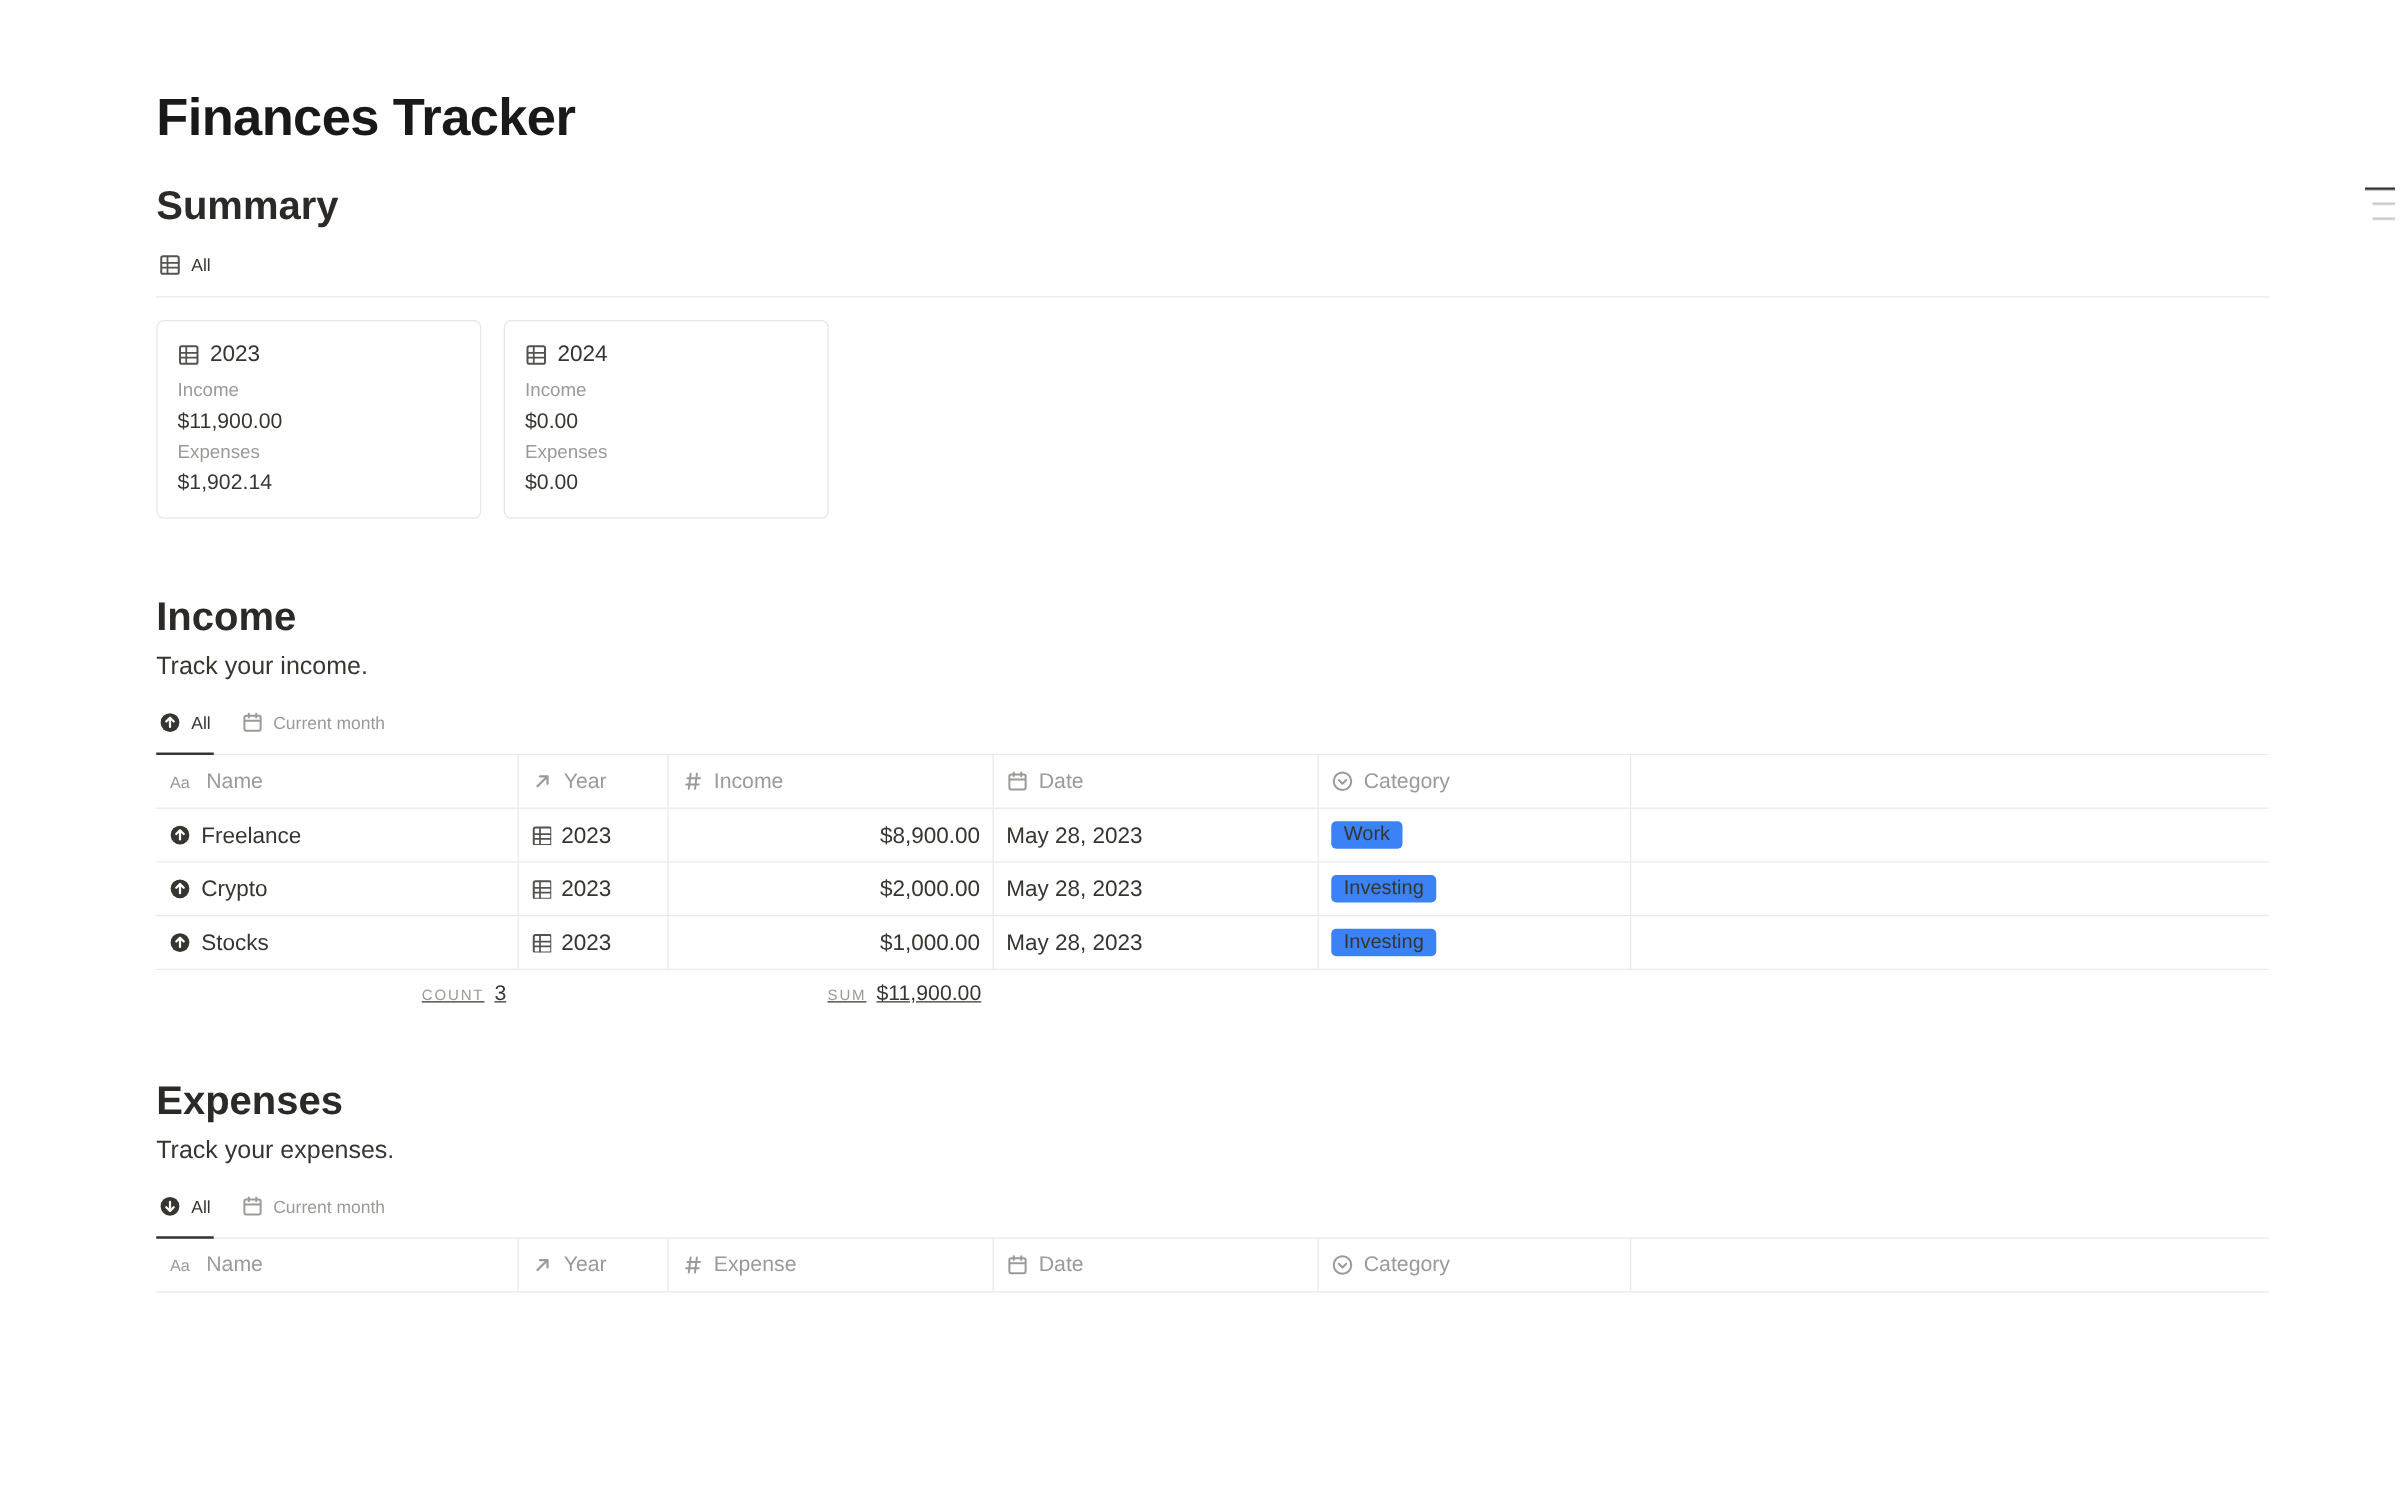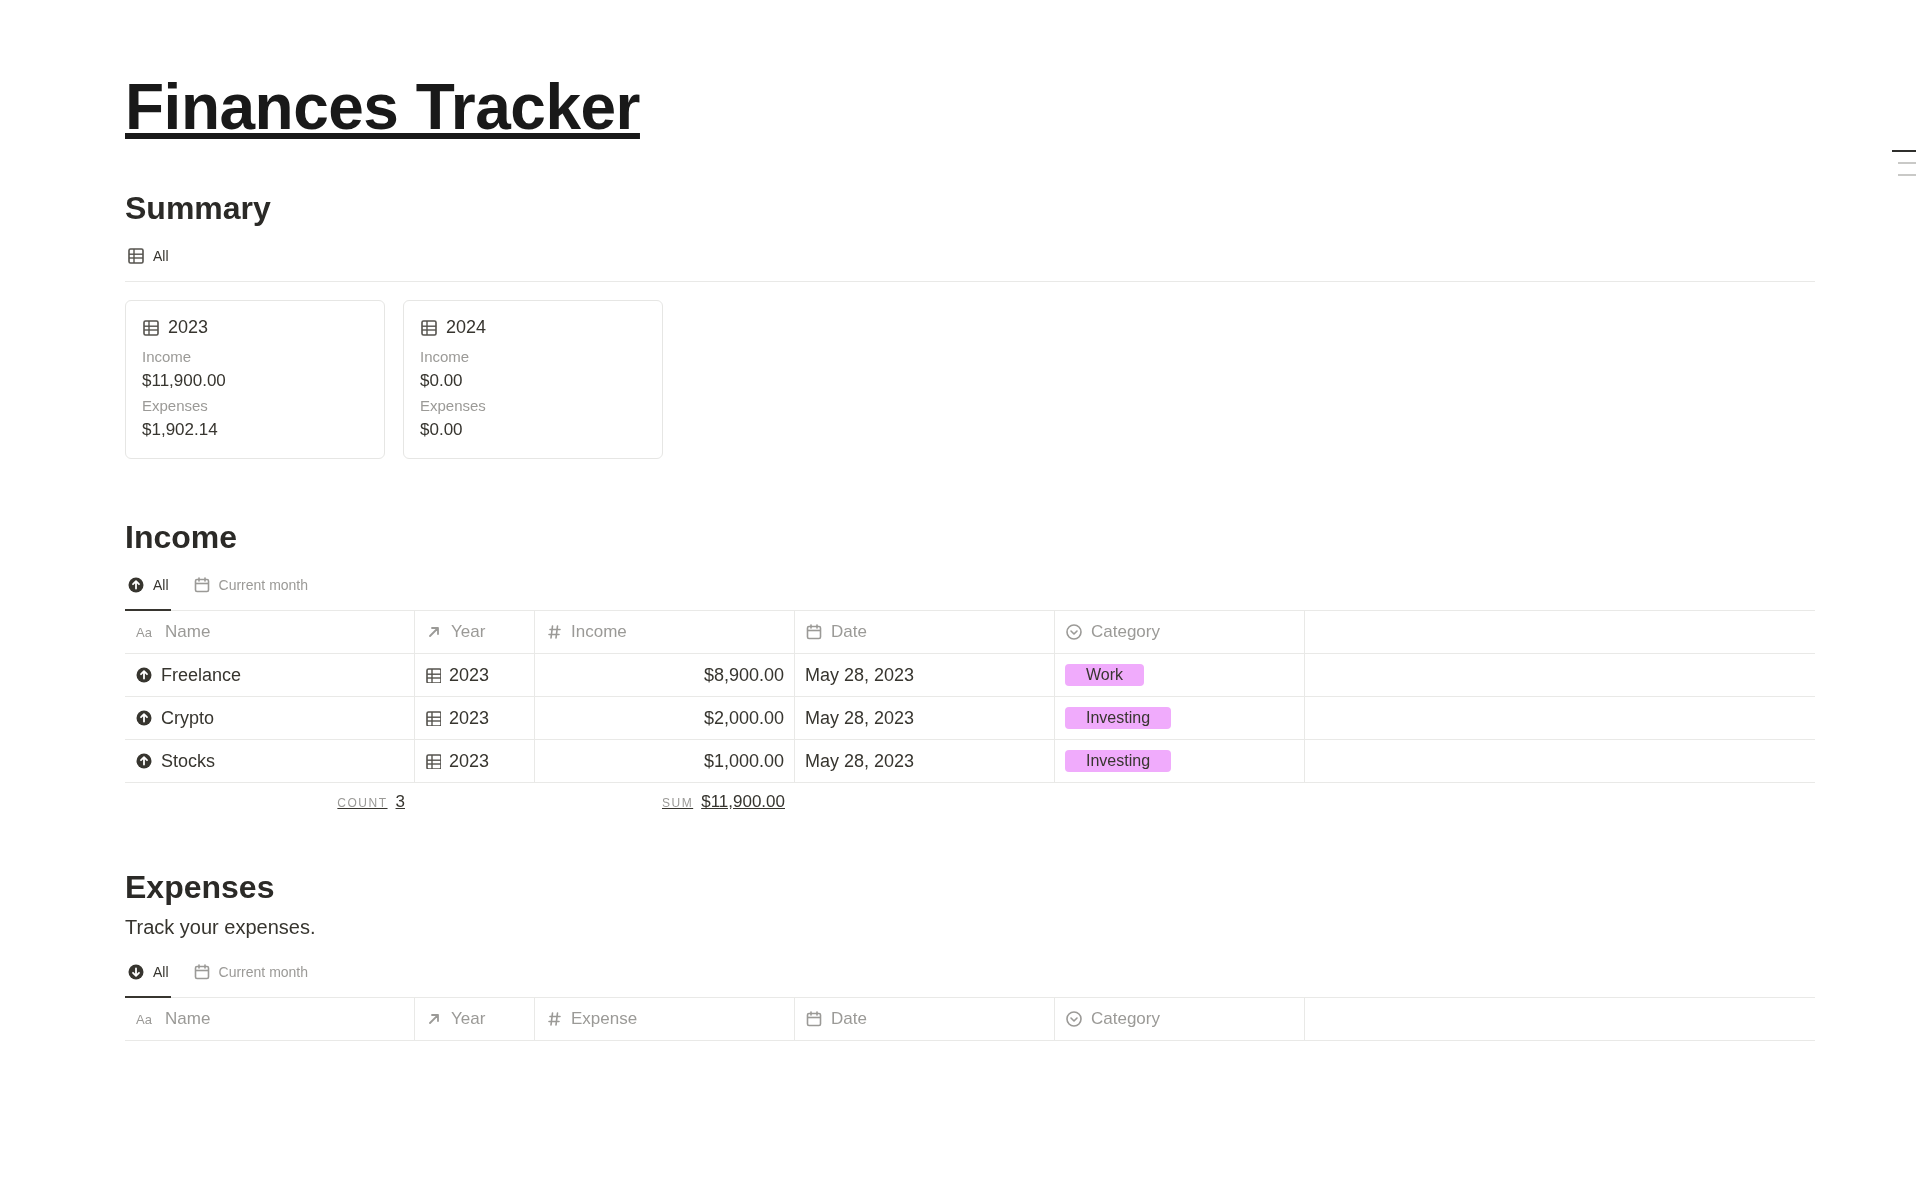--- a/index.html
+++ b/index.html
@@ -13,26 +13,25 @@
   }
   .page {
     padding: 70px 0 0 0;
     width: 1920px;
   }
   .content {
     margin-left: 125px;
     width: 1690px;
   }
   h1.page-title {
-    font-size: 64px;
+    font-size: 42px;
     font-weight: 700;
     letter-spacing: -0.5px;
     color: #191919;
-    margin-bottom: 46px;
-    text-decoration: underline;
+    margin-bottom: 28px;
   }
   h2.section-title {
     font-size: 32px;
     font-weight: 600;
     color: #2b2a27;
     margin-bottom: 10px;
   }
   p.section-desc {
     font-size: 20px;
     color: #37352f;
@@ -118,24 +117,24 @@
   }
   .dbrow .cell:last-child { border-right: none; }
   .dbrow.header .cell {
     color: #9b9a97;
     font-size: 17px;
   }
   .dbrow .cell.num { justify-content: flex-end; }
 
   .pill {
     display: inline-block;
-    background: #f0abfc;
+    background: #3b82f6;
     color: #37352f;
     font-size: 16px;
-    padding: 2px 21px;
+    padding: 2px 10px;
     border-radius: 4px;
   }
 
   
   .aggrow {
     display: grid;
     grid-template-columns: 290px 120px 260px 260px 250px 1fr;
     min-height: 38px;
     align-items: center;
   }
@@ -269,20 +268,21 @@
           <div class="card-label">Income</div>
           <div class="card-value">$0.00</div>
           <div class="card-label">Expenses</div>
           <div class="card-value">$0.00</div>
         </div>
       </div>
     </div>
 
     <div class="block">
       <h2 class="section-title">Income</h2>
+      <p class="section-desc">Track your income.</p>
 
       <div class="view-tabs" style="border-bottom:none; margin-bottom:0;">
         <div class="view-tab active">
           <span class="icon-svg">
               <svg width="18" height="18">
                 <use href="#ic-up-circle"></use>
               </svg>
             </span>
           <span>All</span>
         </div>

